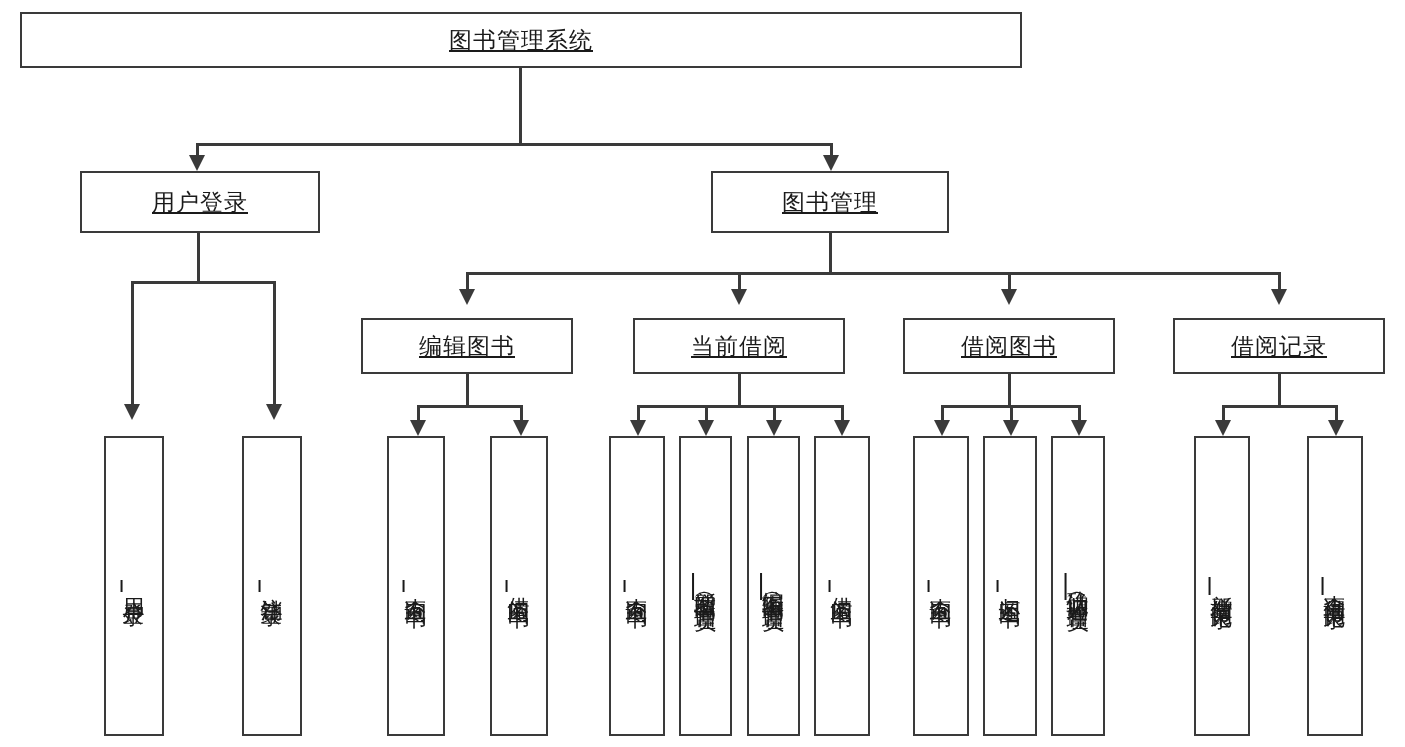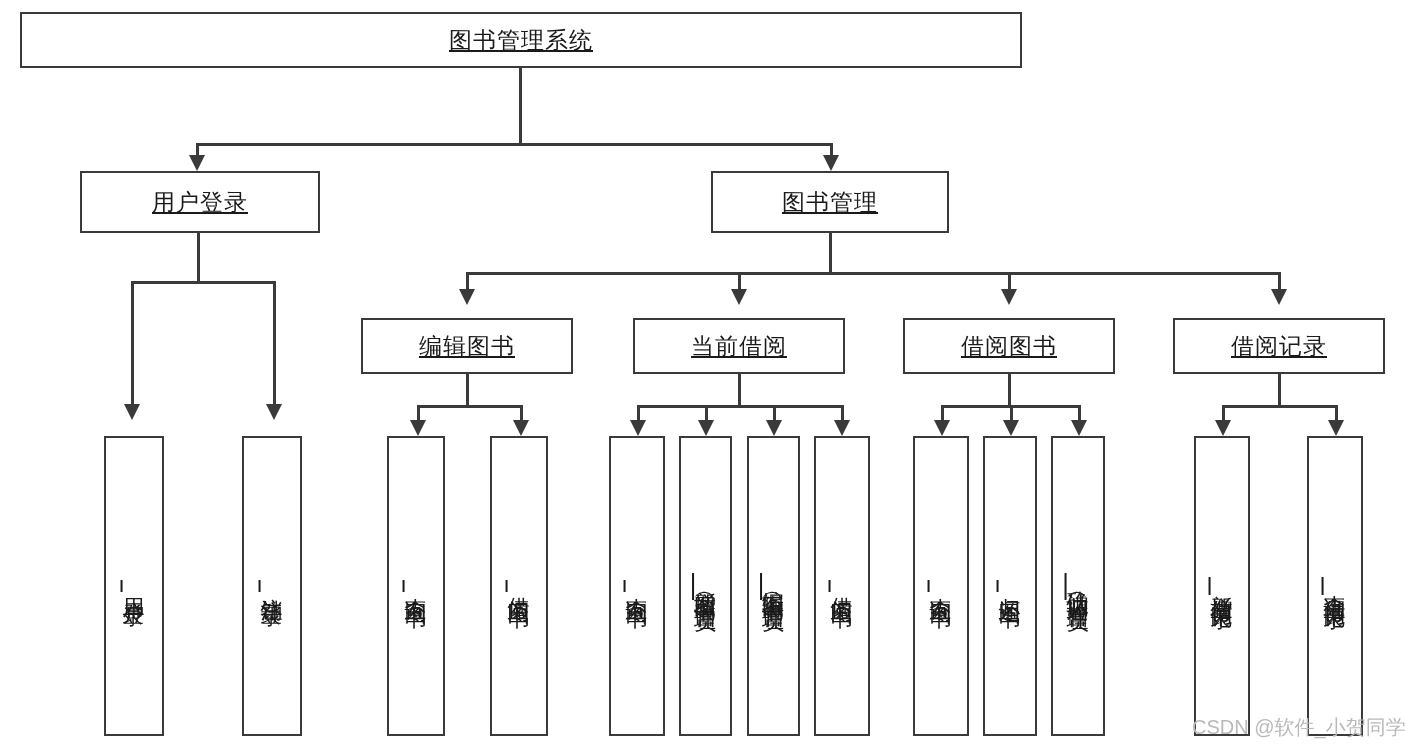--- a/index.html
+++ b/index.html
@@ -207,15 +207,14 @@
   </div>
 
   <div class="node v" style="left:1194px; top:436px; width:56px; height:300px;">
     <span class="vtxt">新增借阅记录</span>
   </div>
 
   <div class="node v" style="left:1307px; top:436px; width:56px; height:300px;">
     <span class="vtxt">查询借阅记录</span>
   </div>
 
-  <div class="watermark" style="left:1192px; top:714px;">CSDN @软件_小贺同学</div>
 
 </div>
 
 </body></html>

